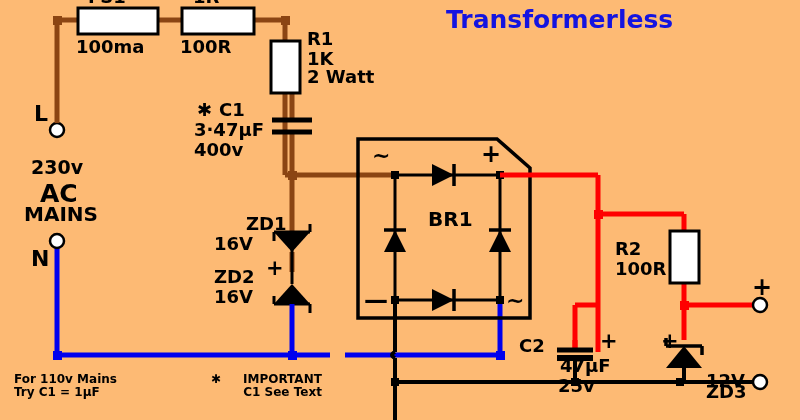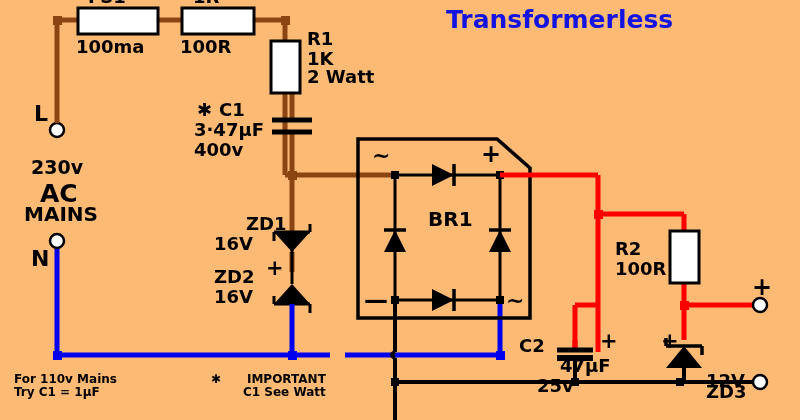--- a/index.html
+++ b/index.html
@@ -223,27 +223,27 @@
   <div class="sym" style="left:481px;top:140px;font-size:24px;">+</div>
   <div class="sym" style="left:364px;top:286px;font-size:24px;">—</div>
   <div class="sym" style="left:506px;top:288px;font-size:22px;">~</div>
   <div class="lbl" style="left:428px;top:209px;font-size:20px;text-align:right;">BR1</div>
 
   <div class="lbl t16" style="left:615px;top:240px;">R2</div>
   <div class="lbl t16" style="left:615px;top:260px;">100R</div>
 
   <div class="lbl t16" style="left:519px;top:337px;">C2</div>
   <div class="lbl t16" style="left:560px;top:357px;">47µF</div>
-  <div class="lbl t16" style="left:537px;top:377px;">25v</div>
+  <div class="lbl t16" style="left:558px;top:377px;">25v</div>
   <div class="sym" style="left:600px;top:329px;font-size:21px;">+</div>
 
   <div class="sym" style="left:661px;top:329px;font-size:21px;">+</div>
   <div class="lbl t16" style="left:706px;top:352px;margin-top:31px;">ZD3</div>
   <div class="lbl t16" style="left:706px;top:372px;">12V</div>
 
   <div class="sym" style="left:752px;top:273px;font-size:24px;">+</div>
 
   <div class="note" style="left:14px;top:373px;text-align:left;"><span>For 110v Mains</span><br><span>Try C1 = 1µF</span></div>
 
   <div class="note" style="left:211px;top:373px;text-align:left;">✱</div>
-  <div class="note" style="left:243px;top:373px;text-align:right;"><span>IMPORTANT</span><br><span>C1 See Watt</span></div>
+  <div class="note" style="left:243px;top:373px;text-align:right;"><span>IMPORTANT</span><br><span>C1 See Text</span></div>
 
 </div>
 
 </body></html>

